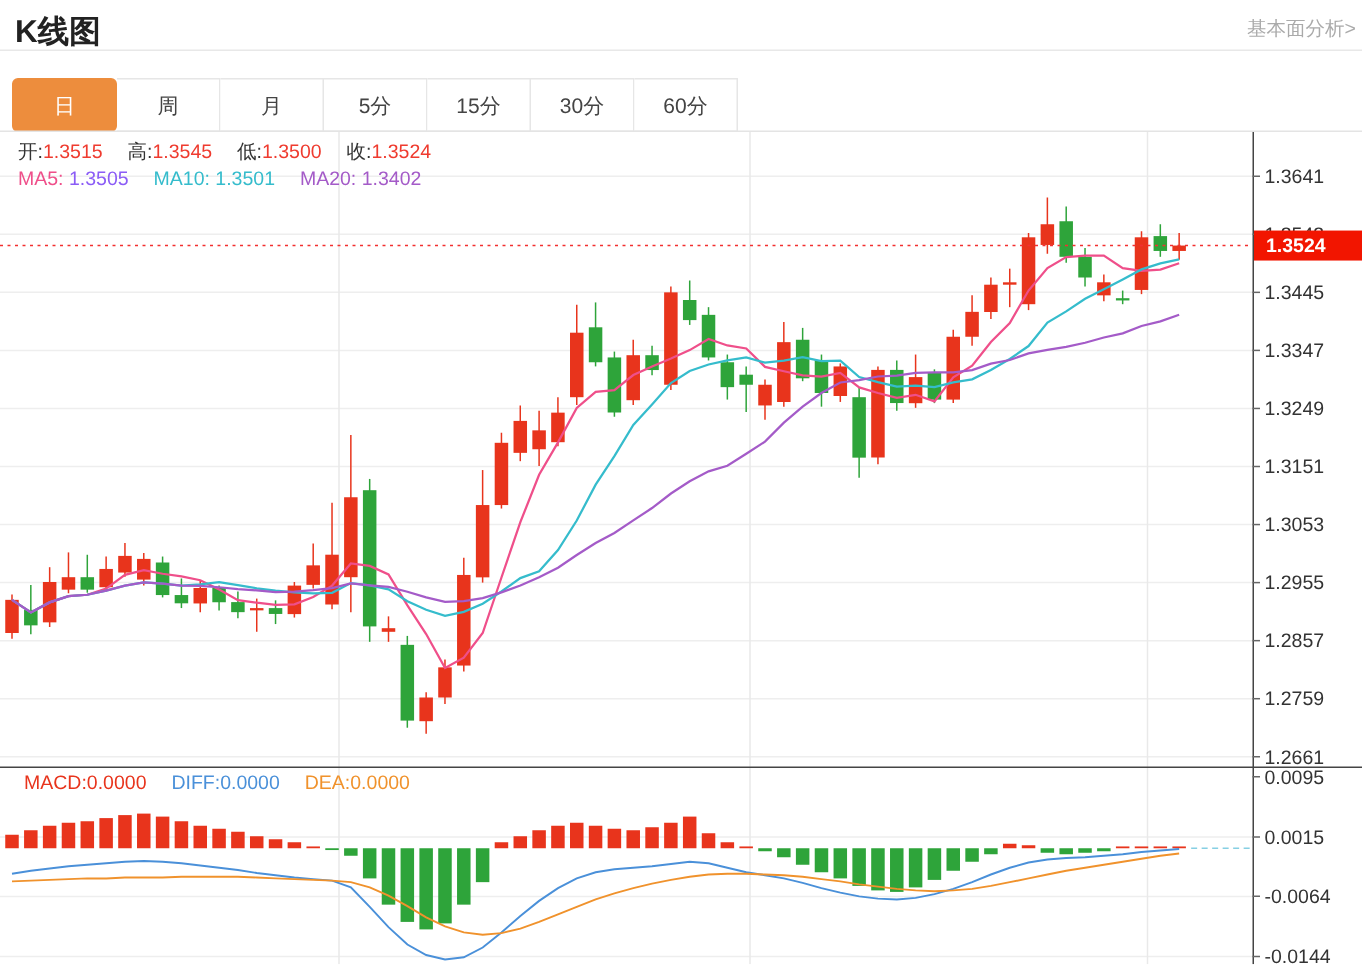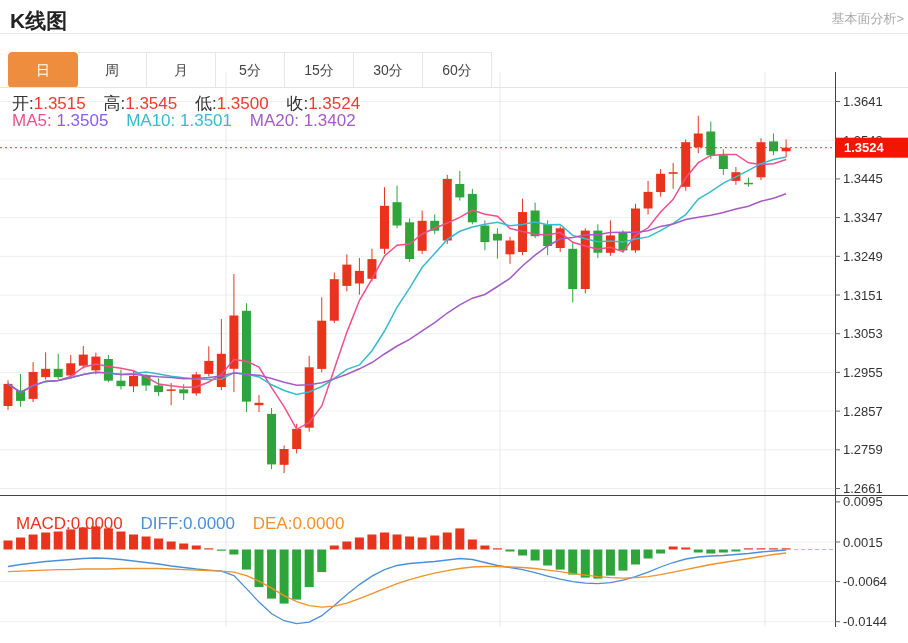--- a/index.html
+++ b/index.html
@@ -7,27 +7,27 @@
         font-family:"Liberation Sans",sans-serif;}
   .title{position:absolute;top:7px;left:10px;font-size:21px;font-weight:bold;color:#222;}
   .top-link{position:absolute;top:10px;right:4px;font-size:13px;color:#aaa;text-decoration:none;cursor:pointer;}
   .hdr-divider{position:absolute;top:33px;left:0;width:908px;height:1px;background:#e8e8e8;}
   .tabs{position:absolute;top:52px;left:8px;display:flex;}
   .tab{width:68px;height:34px;line-height:34px;text-align:center;font-size:14px;color:#444;
        background:#fff;border:1px solid #e6e6e6;border-left:none;cursor:pointer;box-sizing:content-box;}
   .tab:first-child{border-left:1px solid #e6e6e6;}
   .tab.active{background:#ed8d3d;border-color:#ed8d3d;color:#fff;border-radius:4px;}
   .chart-top-line{position:absolute;top:87px;left:0;width:908px;height:1px;background:#e4e4e4;}
-  .legend{position:absolute;font-size:17px;white-space:nowrap;z-index:5;}
+  .legend{position:absolute;font-size:13px;white-space:nowrap;z-index:5;}
   .legend .grp{margin-right:13px;}
   .legend .lbl{color:#333;}
   .lg-ohlc{top:92px;left:12px;}
   .lg-ma{top:111px;left:12px;}
   .lg-macd{top:514px;left:16px;}
-  #chart{position:absolute;top:72px;left:0;width:784px;height:555px;}
+  #chart{position:absolute;top:88px;left:0;width:784px;height:555px;}
 </style>
 </head>
 <body>
 
 <div class="page">
   <span class="title">K线图</span>
   <a class="top-link">基本面分析&gt;</a>
   <div class="hdr-divider"></div>
 
   <div class="tabs">

